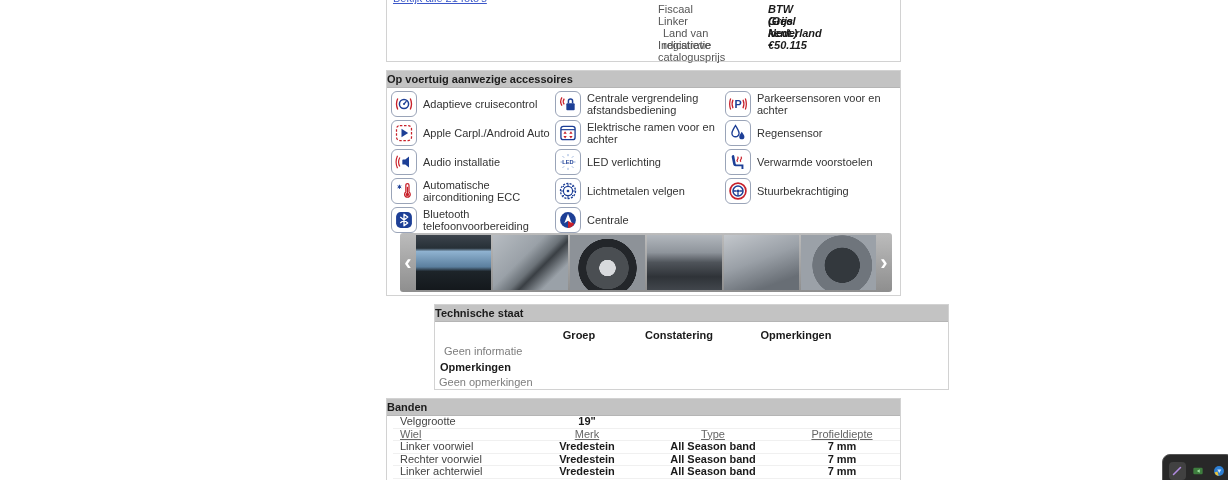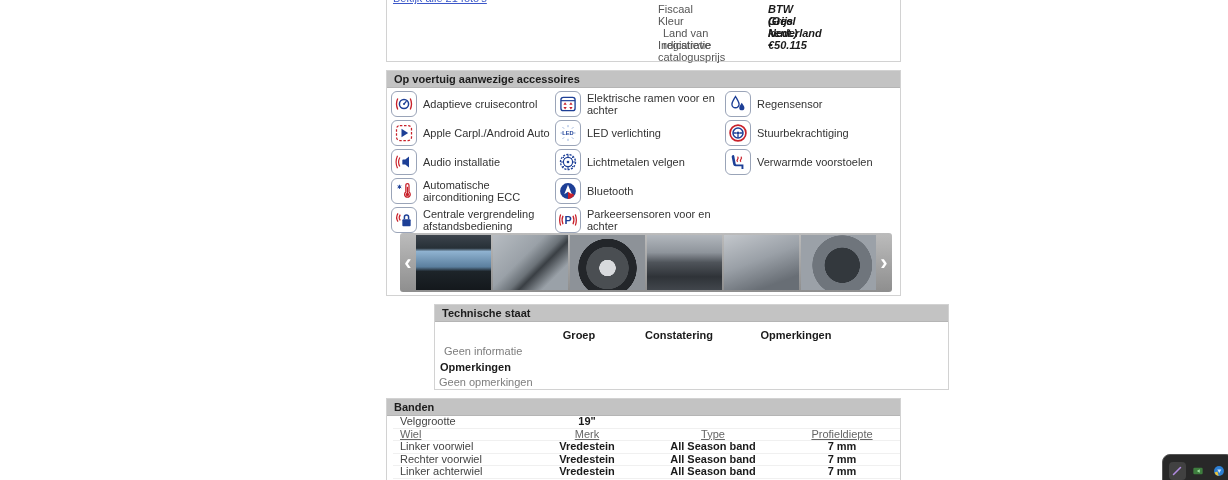--- a/index.html
+++ b/index.html
@@ -1,21 +1,21 @@
 <!DOCTYPE html>
 <html><head>
 <meta charset="utf-8">
 <style>
   html,body{margin:0;padding:0;background:#fff;}
   #page{position:relative;width:1228px;height:480px;overflow:hidden;background:#fff;
         font-family:"Liberation Sans","DejaVu Sans",sans-serif;font-size:11px;color:#333;}
   .abs{position:absolute;}
   .sec{position:absolute;left:386px;width:515px;background:#fff;border:1px solid #d2d2d2;box-sizing:border-box;}
   .secbar{height:16px;background:#c3c3c3;border-bottom:1px solid #b5b5b5;
-          font-weight:bold;color:#1c1c1c;line-height:16px;padding-left:7px;font-size:11px;}
+          font-weight:bold;color:#1c1c1c;line-height:16px;font-size:11px;}
   
   .photos-link{color:#3b57c8;text-decoration:underline;font-size:11px;}
   .det-label{color:#555;}
   .det-value{font-weight:bold;color:#1a1a1a;font-style:italic;}
   
   .acc-grid{position:absolute;left:4px;top:18px;width:507px;display:grid;
             grid-template-columns:164px 170px 171px;grid-template-rows:repeat(5,29px);
             grid-auto-flow:column;}
   .acc-cell{display:flex;align-items:center;gap:6px;line-height:12px;color:#333;padding-right:2px;}
   .acc-ic{flex:none;width:24px;height:24px;border:1px solid #9aa4b8;border-radius:6px;
@@ -60,21 +60,21 @@
 <div id="page">
 
   <div class="sec" style="top:-40px;height:102px;">
     <a class="photos-link abs" style="left:6px;top:31px;" href="#">Bekijk alle 21 foto's</a>
     <div class="abs" style="left:271px;top:42px;">
       <div style="height:12px;">
           <span class="det-label abs" style="left:0;">Fiscaal</span>
           <span class="det-value abs" style="left:110px;">BTW (Geel kent.)</span>
         </div>
       <div style="height:12px;position:relative;">
-          <span class="det-label abs" style="left:0;">Kleur</span>
+          <span class="det-label abs" style="left:0;">Linker</span>
           <span class="det-value abs" style="left:110px;">Grijs</span>
         </div>
       <div style="height:12px;position:relative;">
           <span class="det-label abs" style="left:5px;">Land van registratie</span>
           <span class="det-value abs" style="left:110px;">Nederland</span>
         </div>
       <div style="height:12px;position:relative;">
           <span class="det-label abs" style="left:0;">Indicatieve catalogusprijs</span>
           <span class="det-value abs" style="left:110px;">€50.115</span>
         </div>
@@ -118,20 +118,29 @@
             <svg viewBox="0 0 24 24" xmlns="http://www.w3.org/2000/svg">
               <g stroke="#1d3f96" stroke-width="1.2">
                 <path d="M6.5 4.5v5M4.3 5.7l4.4 2.6M8.7 5.7L4.3 8.3"></path>
               </g>
               <path d="M14.2 5a1.9 1.9 0 0 1 3.8 0v8.2a3.4 3.4 0 1 1-3.8 0z" fill="none" stroke="#c8202a" stroke-width="1.5"></path>
               <circle cx="16.1" cy="16.3" r="2.1" fill="#c8202a"></circle>
               <path d="M16.1 14.5V7" stroke="#c8202a" stroke-width="1.5"></path>
             </svg>
           </span>
           <span>Automatische airconditioning ECC</span>
+        </div>
+      <div class="acc-cell">
+          <span class="acc-ic">
+            <svg viewBox="0 0 24 24" xmlns="http://www.w3.org/2000/svg">
+              <rect x="2.5" y="2.5" width="19" height="19" rx="5.5" fill="#1d3f96"></rect>
+              <path d="M7.5 8.5L16.5 15.5L12 19V5L16.5 8.5L7.5 15.5" fill="none" stroke="#fff" stroke-width="1.6" stroke-linejoin="round"></path>
+            </svg>
+          </span>
+          <span>Bluetooth telefoonvoorbereiding</span>
         </div>
       <div class="acc-cell">
           <span class="acc-ic">
             <svg viewBox="0 0 24 24" xmlns="http://www.w3.org/2000/svg">
               <path d="M7.5 5.5Q5 9 7.5 12.5M4.8 4Q1.6 9 4.8 14" fill="none" stroke="#c8202a" stroke-width="1.5"></path>
               <rect x="10" y="11" width="10" height="8.5" rx="1.2" fill="#1d3f96"></rect>
               <path d="M12.5 11V8.5a2.5 2.5 0 0 1 5 0V11" fill="none" stroke="#1d3f96" stroke-width="1.8"></path>
             </svg>
           </span>
           <span>Centrale vergrendeling afstandsbediening</span>
@@ -176,21 +185,21 @@
           <span>Lichtmetalen velgen</span>
         </div>
       <div class="acc-cell">
           <span class="acc-ic">
             <svg viewBox="0 0 24 24" xmlns="http://www.w3.org/2000/svg">
               <circle cx="12" cy="12" r="9.5" fill="#1d3f96"></circle>
               <path d="M12 12l7.5 4.5a9.5 9.5 0 0 1-7.5 5z" fill="#c8202a"></path>
               <path d="M12 4.5l4.5 11.5L12 13l-4.5 3z" fill="#fff"></path>
             </svg>
           </span>
-          <span>Bluetooth</span>
+          <span>Centrale</span>
         </div>
       <div class="acc-cell">
           <span class="acc-ic">
             <svg viewBox="0 0 24 24" xmlns="http://www.w3.org/2000/svg">
               <text x="12" y="16.5" font-size="13" font-weight="bold" fill="#1d3f96" text-anchor="middle" font-family="Liberation Sans, sans-serif">P</text>
               <g stroke="#c8202a" fill="none" stroke-width="1.5">
                 <path d="M6 7Q3.8 12 6 17"></path>
                 <path d="M3.2 5.5Q0.8 12 3.2 18.5"></path>
                 <path d="M18 7Q20.2 12 18 17"></path>
                 <path d="M20.8 5.5Q23.2 12 20.8 18.5"></path>
@@ -204,39 +213,39 @@
             <svg viewBox="0 0 24 24" xmlns="http://www.w3.org/2000/svg">
               <path d="M9 3C6.2 7.8 4.7 9.8 4.7 12.2a4.3 4.3 0 0 0 8.6 0C13.3 9.8 11.8 7.8 9 3z" fill="none" stroke="#1d3f96" stroke-width="1.6"></path>
               <path d="M16.5 10.5c-2 3.1-3 4.4-3 6a3.1 3.1 0 0 0 6.2 0c0-1.6-1.1-2.9-3.2-6z" fill="#1d3f96"></path>
             </svg>
           </span>
           <span>Regensensor</span>
         </div>
       <div class="acc-cell">
           <span class="acc-ic">
             <svg viewBox="0 0 24 24" xmlns="http://www.w3.org/2000/svg">
+              <path d="M6.5 3.5c-1.6 0-2.3 1.2-2 2.8l1.7 8.5c.3 1.5 1.4 2.4 3 2.4h7v3.3h2.3v-5.6h-8.3c-.6 0-.9-.3-1-.9L7.6 5.2c-.2-1-.6-1.7-1.1-1.7z" fill="#1d3f96"></path>
+              <g stroke="#c8202a" stroke-width="1.4" fill="none">
+                <path d="M11.5 5.5q1.5 1.6 0 3.2t0 3.2"></path>
+                <path d="M15.5 5.5q1.5 1.6 0 3.2t0 3.2"></path>
+              </g>
+            </svg>
+          </span>
+          <span>Verwarmde voorstoelen</span>
+        </div>
+      <div class="acc-cell">
+          <span class="acc-ic">
+            <svg viewBox="0 0 24 24" xmlns="http://www.w3.org/2000/svg">
               <circle cx="12" cy="12" r="9.5" fill="none" stroke="#c8202a" stroke-width="2"></circle>
               <circle cx="12" cy="12" r="6" fill="none" stroke="#1d3f96" stroke-width="1.8"></circle>
               <circle cx="12" cy="12" r="1.8" fill="#1d3f96"></circle>
               <path d="M6.3 12h3.9M13.8 12h3.9M12 13.8V17.8" stroke="#1d3f96" stroke-width="1.6"></path>
             </svg>
           </span>
           <span>Stuurbekrachtiging</span>
-        </div>
-      <div class="acc-cell">
-          <span class="acc-ic">
-            <svg viewBox="0 0 24 24" xmlns="http://www.w3.org/2000/svg">
-              <path d="M6.5 3.5c-1.6 0-2.3 1.2-2 2.8l1.7 8.5c.3 1.5 1.4 2.4 3 2.4h7v3.3h2.3v-5.6h-8.3c-.6 0-.9-.3-1-.9L7.6 5.2c-.2-1-.6-1.7-1.1-1.7z" fill="#1d3f96"></path>
-              <g stroke="#c8202a" stroke-width="1.4" fill="none">
-                <path d="M11.5 5.5q1.5 1.6 0 3.2t0 3.2"></path>
-                <path d="M15.5 5.5q1.5 1.6 0 3.2t0 3.2"></path>
-              </g>
-            </svg>
-          </span>
-          <span>Verwarmde voorstoelen</span>
         </div>
     </div>
 
     <div class="strip">
       <div class="chev">‹</div>
       <div class="thumbs">
         <div class="thumb t1"></div>
         <div class="thumb t2"></div>
         <div class="thumb t3"></div>
         <div class="thumb t4"></div>

